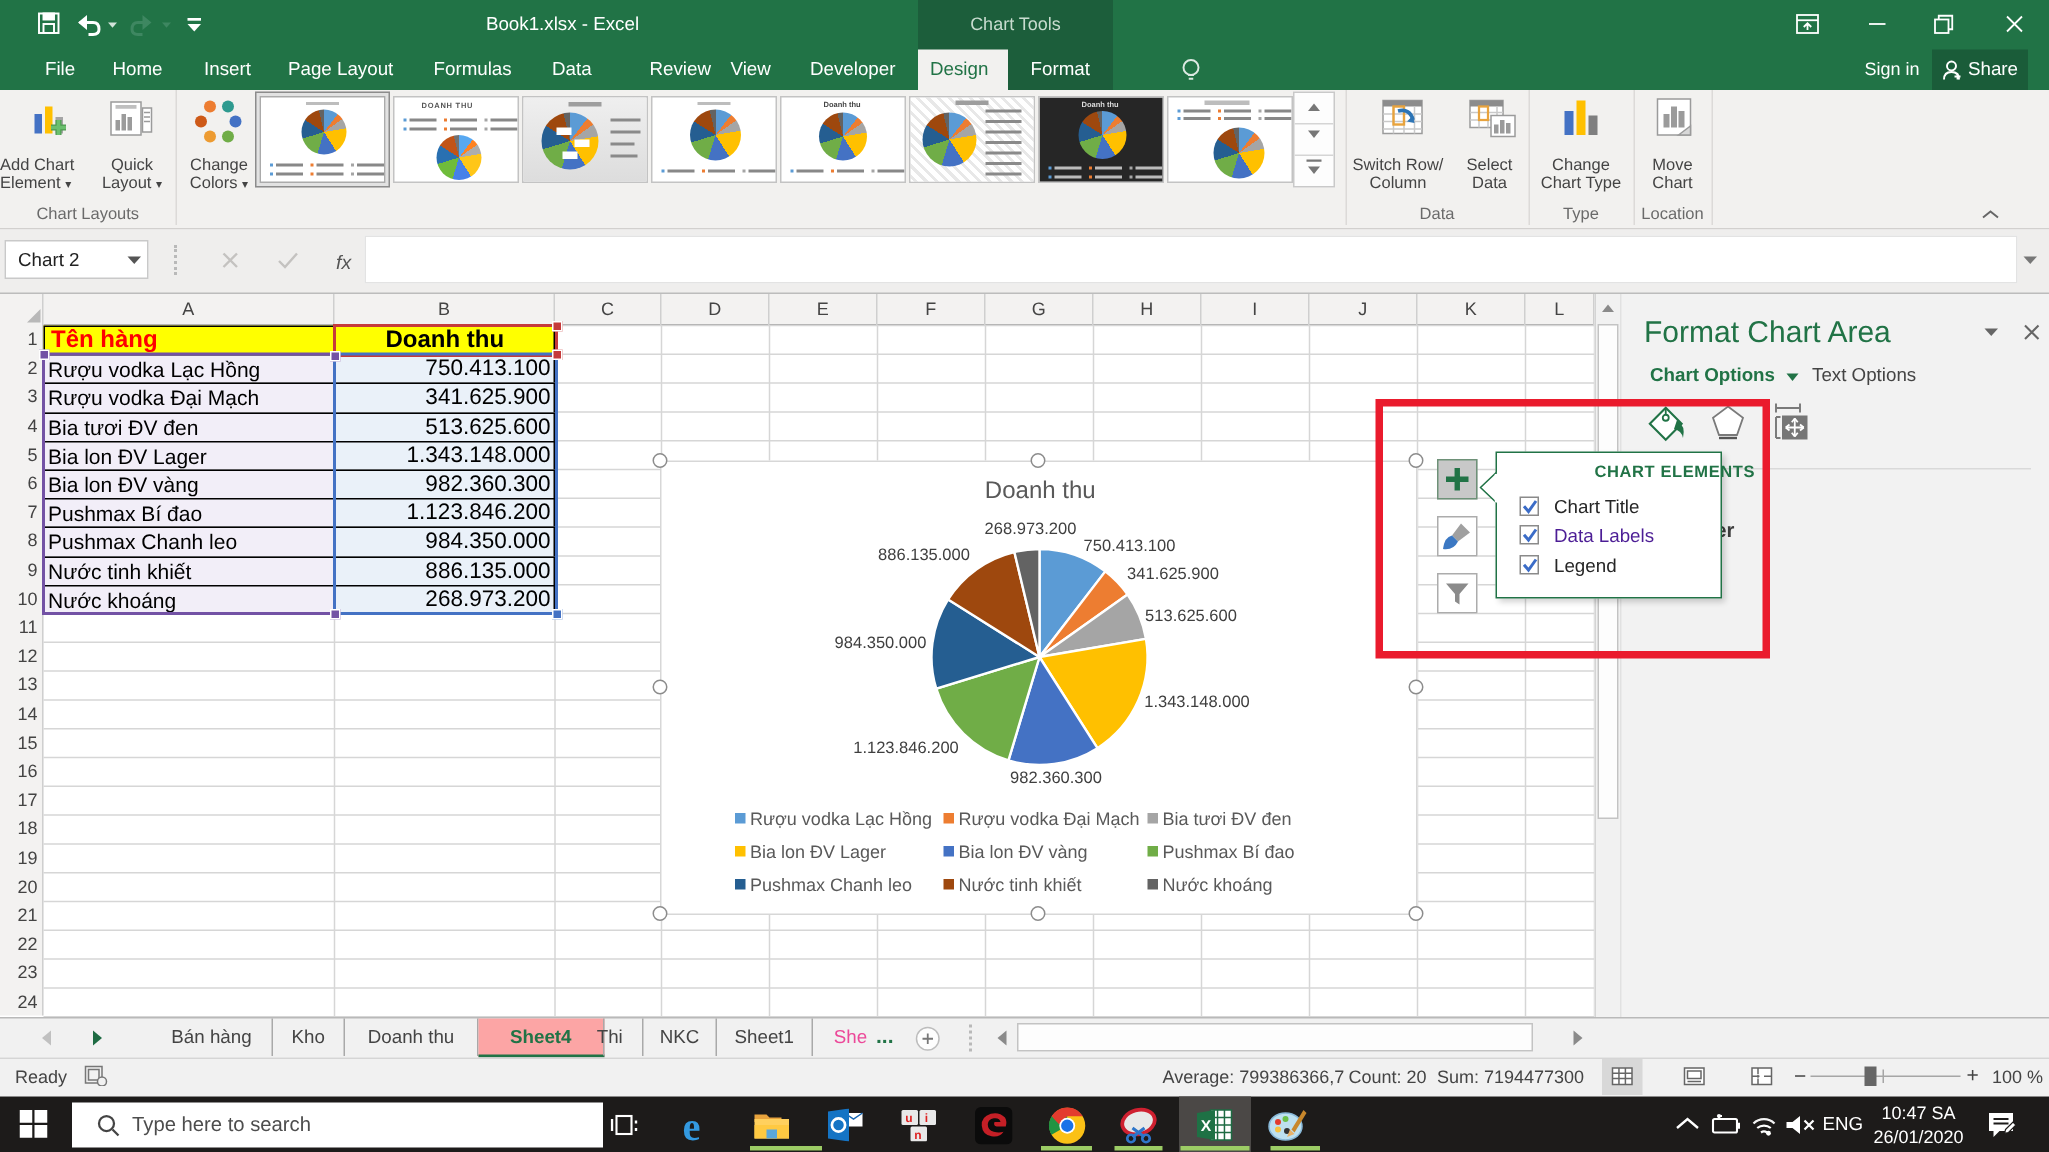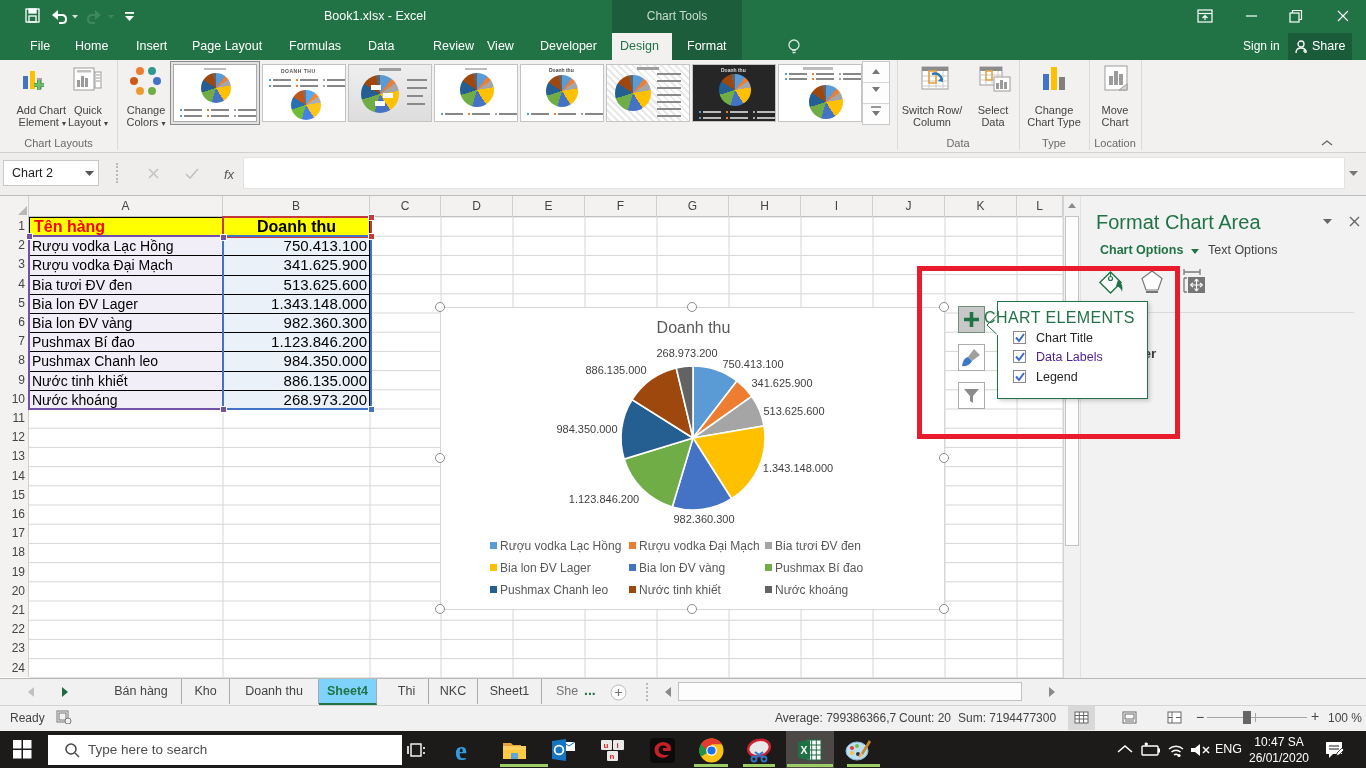--- a/index.html
+++ b/index.html
@@ -82,21 +82,21 @@
       <path d="M2,7 l5,-4 5,4" stroke="#666" stroke-width="1.3" fill="none"></path>
     </svg>
 
 <svg class="abs" style="left:20px;top:66px" width="28" height="28">
  <rect x="3" y="10" width="5" height="13" fill="#4472C4"></rect>
       <rect x="10" y="5" width="5" height="18" fill="#FFC000"></rect>
       <rect x="17" y="12" width="5" height="11" fill="#A5A5A5"></rect>
  <path d="M19,14 v10 M14,19 h10" stroke="#4E9A51" stroke-width="4"></path>
  <path d="M19,14 v10 M14,19 h10" stroke="#6BBF6E" stroke-width="2.4"></path>
 </svg>
-<div class="abs" style="left:0;top:104px;width:66px;text-align:right;font-size:11px;color:#444">Add Chart<br>Element <span style="font-size:8px">▾</span></div>
+<div class="abs" style="left:0;top:104px;width:66px;text-align:left;font-size:11px;color:#444">Add Chart<br>Element <span style="font-size:8px">▾</span></div>
 
 <svg class="abs" style="left:72px;top:66px" width="30" height="28">
  <rect x="2" y="2" width="20" height="22" fill="#fff" stroke="#9B9B9B"></rect>
       <rect x="5" y="4" width="14" height="2.5" fill="#BFBFBF"></rect>
  <rect x="5" y="14" width="3" height="7" fill="#9B9B9B"></rect>
       <rect x="9" y="10" width="3" height="11" fill="#9B9B9B"></rect>
       <rect x="13" y="12" width="3" height="9" fill="#9B9B9B"></rect>
  <rect x="23" y="6" width="6" height="16" fill="#fff" stroke="#9B9B9B"></rect>
       <path d="M24,9 h4 M24,12 h4 M24,15 h4" stroke="#9B9B9B"></path>
 </svg>
@@ -502,21 +502,21 @@
 <div class="abs" style="left:958px;top:382px;width:27px;height:27px;background:#fff;border:1px solid #ACACAC;box-sizing:border-box"></div>
 <svg class="abs" style="left:958px;top:382px" width="27" height="27">
  <path d="M6,7 h15 l-6,7 v7 l-3,-2 v-5 z" fill="#8B8B8B"></path>
 </svg>
 
 <div class="abs" style="left:997px;top:301px;width:151px;height:98px;background:#fff;border:1px solid #217346;box-sizing:border-box;box-shadow:2px 2px 4px rgba(0,0,0,.18)"></div>
 <svg class="abs" style="left:985px;top:314px" width="13" height="22">
       <path d="M12.5,1 L2,11 L12.5,21" fill="#fff" stroke="#217346" stroke-width="1"></path>
       <path d="M12.5,2 v19" stroke="#fff" stroke-width="2"></path>
     </svg>
-<div class="abs" style="left:984px;top:309px;font-size:16px;font-weight:normal;color:#217346;letter-spacing:.4px">CHART ELEMENTS</div>
+<div class="abs" style="left:1063px;top:309px;font-size:11px;font-weight:bold;color:#217346;letter-spacing:.4px">CHART ELEMENTS</div>
 <div class="abs" style="left:1013px;top:331px;width:13px;height:13px;background:#fff;border:1px solid #8A8A8A;box-sizing:border-box"></div>
 <svg class="abs" style="left:1013px;top:331px" width="13" height="13">
       <path d="M3,6.5 l3,3.5 5,-7" stroke="#3B6CC7" stroke-width="2" fill="none"></path>
     </svg>
 <div class="abs" style="left:1036px;top:331px;font-size:12.5px;color:#262626">Chart Title</div>
 <div class="abs" style="left:1013px;top:350px;width:13px;height:13px;background:#fff;border:1px solid #8A8A8A;box-sizing:border-box"></div>
 <svg class="abs" style="left:1013px;top:350px" width="13" height="13">
       <path d="M3,6.5 l3,3.5 5,-7" stroke="#3B6CC7" stroke-width="2" fill="none"></path>
     </svg>
 <div class="abs" style="left:1036px;top:350px;font-size:12.5px;color:#4c1d95">Data Labels</div>
@@ -529,25 +529,25 @@
 <div class="abs" style="left:917px;top:266px;width:263px;height:173px;border:5px solid #EA1B2D;box-sizing:border-box"></div>
 
 <div class="abs" style="left:0;top:678px;width:1366px;height:27px;background:#F1F1F1;border-top:1px solid #B9B9B9;box-sizing:border-box"></div>
 <svg class="abs" style="left:26px;top:686px" width="44" height="12">
       <path d="M8,1 l-6,5 6,5z" fill="#C0C0C0"></path>
       <path d="M36,1 l6,5 -6,5z" fill="#1E6B43"></path>
     </svg>
 <div class="abs" style="left:101px;top:679px;width:81px;height:25px;border-right:1px solid #A9A9A9;box-sizing:border-box;text-align:center;line-height:25px;font-size:12.5px;color:#444">Bán hàng</div>
 <div class="abs" style="left:182px;top:679px;width:48px;height:25px;border-right:1px solid #A9A9A9;box-sizing:border-box;text-align:center;line-height:25px;font-size:12.5px;color:#444">Kho</div>
 <div class="abs" style="left:230px;top:679px;width:89px;height:25px;border-right:1px solid #A9A9A9;box-sizing:border-box;text-align:center;line-height:25px;font-size:12.5px;color:#444">Doanh thu</div>
-<div class="abs" style="left:319px;top:679px;width:58px;height:26px;background:#7dd3fc;border-right:1px solid #A9A9A9;border-bottom:2px solid #217346;box-sizing:border-box;text-align:center;line-height:24px;font-size:12.5px;font-weight:bold;color:#217346">Sheet4</div>
+<div class="abs" style="left:319px;top:679px;width:84px;height:26px;background:#fca5a5;border-right:1px solid #A9A9A9;border-bottom:2px solid #217346;box-sizing:border-box;text-align:center;line-height:24px;font-size:12.5px;font-weight:bold;color:#217346">Sheet4</div>
 <div class="abs" style="left:385px;top:679px;width:44px;height:25px;border-right:1px solid #A9A9A9;box-sizing:border-box;text-align:center;line-height:25px;font-size:12.5px;color:#444">Thi</div>
 <div class="abs" style="left:429px;top:679px;width:49px;height:25px;border-right:1px solid #A9A9A9;box-sizing:border-box;text-align:center;line-height:25px;font-size:12.5px;color:#444">NKC</div>
 <div class="abs" style="left:478px;top:679px;width:64px;height:25px;border-right:1px solid #A9A9A9;box-sizing:border-box;text-align:center;line-height:25px;font-size:12.5px;color:#444">Sheet1</div>
-<div class="abs" style="left:542px;top:679px;width:50px;height:25px;box-sizing:border-box;text-align:center;line-height:25px;font-size:12.5px;color:#737373">She</div>
+<div class="abs" style="left:542px;top:679px;width:50px;height:25px;box-sizing:border-box;text-align:center;line-height:25px;font-size:12.5px;color:#ec4899">She</div>
 <div class="abs" style="left:584px;top:679px;height:25px;line-height:23px;font-size:14px;font-weight:bold;color:#217346">...</div>
 <svg class="abs" style="left:610px;top:684px" width="18" height="18">
       <circle cx="8.5" cy="8.5" r="7.5" fill="#FDFDFD" stroke="#BDBDBD"></circle>
       <path d="M8.5,5 v7 M5,8.5 h7" stroke="#777" stroke-width="1.2"></path>
     </svg>
 <div class="abs" style="left:646px;top:683px;width:3px;height:18px;border-left:2px dotted #B9B9B9"></div>
 
 <svg class="abs" style="left:662px;top:686px" width="12" height="12">
       <path d="M9,1 l-6,5 6,5z" fill="#8A8A8A"></path>
     </svg>

